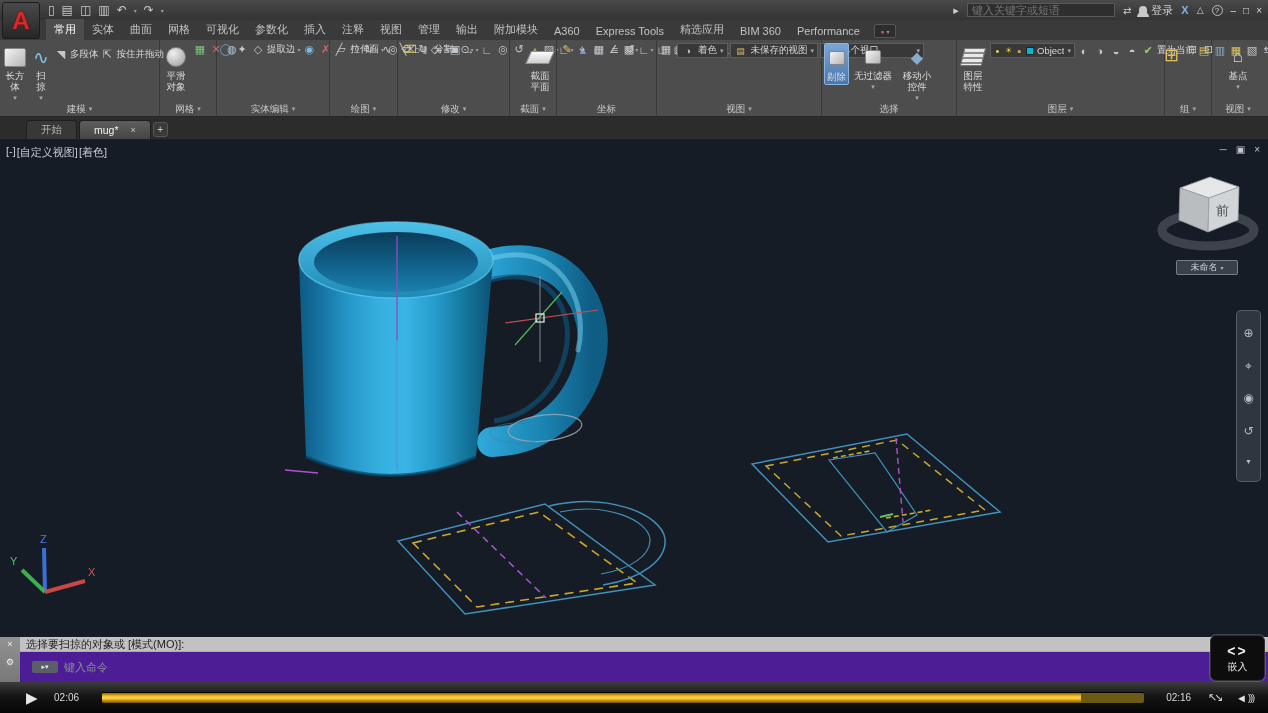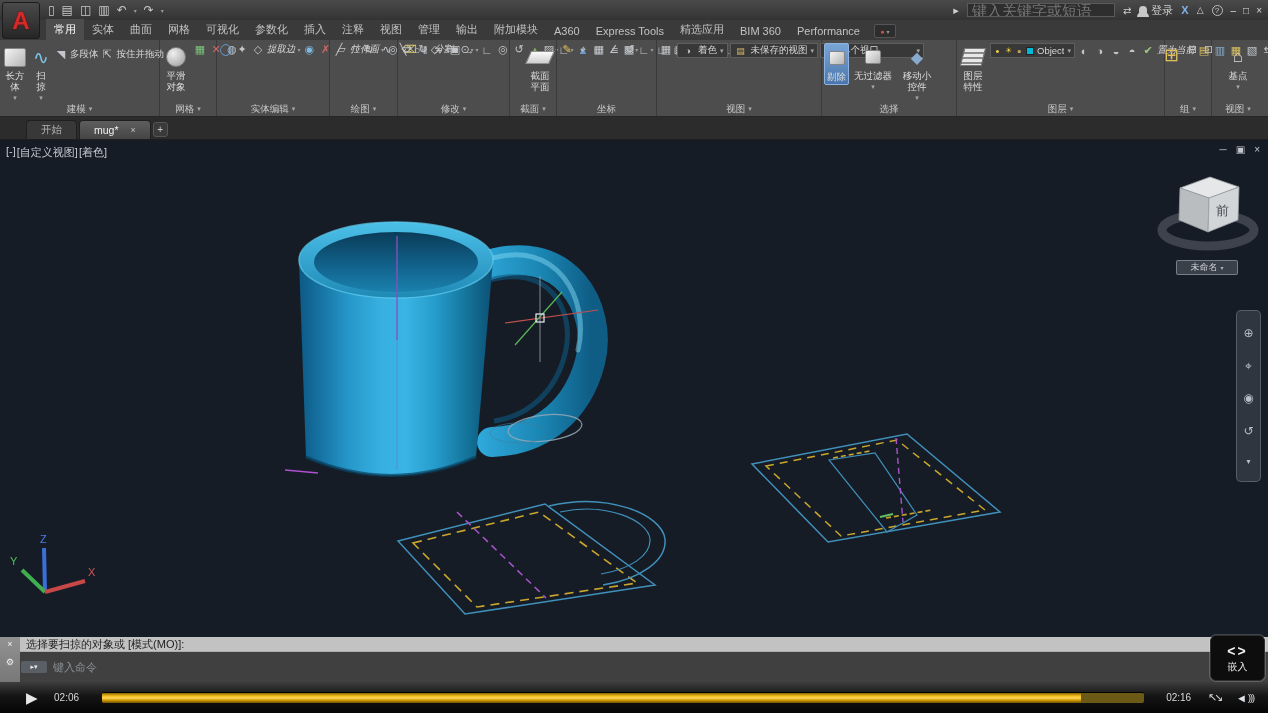--- a/index.html
+++ b/index.html
@@ -13,21 +13,21 @@
     background:linear-gradient(#4a4a4a,#262626);border:1px solid #1c1c1c;border-radius:3px;
     display:flex;align-items:center;justify-content:center;}
   .applogo span{color:#d42a2a;font-size:24px;font-weight:bold;text-shadow:0 0 2px #700;}
   .qat{display:flex;align-items:center;gap:7px;margin-left:48px;color:#c9c9c9;font-size:12px;}
   .qat .qi{cursor:default;}
   .qat .mini{font-size:6px;color:#9a9a9a;}
   .ttl{position:absolute;left:0;right:0;text-align:center;pointer-events:none;color:#d6d6d6;}
   .ttl b{font-weight:normal;margin-left:14px;}
   .tright{position:absolute;right:6px;display:flex;align-items:center;gap:8px;}
   .searchbox{width:148px;height:14px;background:#2e2e2e;border:1px solid #5a5a5a;color:#9a9a9a;
-    font-size:15px;padding:0 4px;}
+    font-size:11px;padding:0 4px;}
   .person{width:8px;height:8px;border-radius:50% 50% 2px 2px;background:#c9c9c9;position:relative;}
   .person::after{content:"";position:absolute;left:-2px;top:6px;width:12px;height:5px;border-radius:5px 5px 0 0;background:#c9c9c9;}
   .xlogo{color:#7fb2e8;font-weight:bold;}
   .helpc{width:11px;height:11px;border:1px solid #bbb;border-radius:50%;font-size:8px;display:flex;align-items:center;justify-content:center;}
   .winb{display:flex;gap:7px;font-size:10px;color:#d8d8d8;}
 
   
   .tabsrow{position:absolute;left:0;top:20px;width:1268px;height:20px;background:#3a3a3a;
     display:flex;align-items:flex-end;padding-left:46px;}
   .rtab{font-size:11px;color:#c2c2c2;padding:3px 8px 3px;cursor:default;white-space:nowrap;}
@@ -49,21 +49,21 @@
   .bigbtn .blbl{text-align:center;line-height:1.15;margin-top:1px;}
   .bigbtn.drop::after{content:"▾";font-size:7px;color:#a8a8a8;margin-top:1px;}
   .bigbtn.hl{background:linear-gradient(#7aa6d6,#4a76ad);border:1px solid #8db4e0;}
   .lbl2{width:24px;}
   .lbl3{width:36px;}
   .g::before{content:attr(data-g);}
   .si{width:14px;height:13px;display:flex;align-items:center;justify-content:center;
     font-size:11px;color:#c3c7cb;flex:0 0 auto;}
   .si.drop::after{content:"▾";font-size:6px;color:#9a9a9a;margin-left:1px;}
   .icol{display:flex;gap:2px;}
-  .irow{display:flex;align-items:center;gap:2px;font-style:italic;}
+  .irow{display:flex;align-items:center;gap:2px;}
   .srow{display:flex;align-items:center;gap:2px;font-size:9.5px;color:#d8d8d8;white-space:nowrap;}
   .srow.drop::after{content:"▾";font-size:6px;color:#9a9a9a;}
   .cube3d{width:22px;height:19px;background:linear-gradient(135deg,#f4f4f4,#b5b5b5);border:1px solid #858585;border-radius:2px;}
   .cube3d.smallc{width:16px;height:14px;}
   .sphere{width:20px;height:20px;border-radius:50%;background:radial-gradient(circle at 35% 30%,#efefef,#9a9a9a);border:1px solid #808080;}
   .plane-icon{width:24px;height:13px;background:linear-gradient(#fafafa,#cfcfcf);border:1px solid #909090;transform:skewX(-24deg);}
   .layers-icon{width:22px;height:18px;background:repeating-linear-gradient(#e8e8e8 0 3px,#8a8a8a 3px 5px);border:1px solid #777;transform:skewX(-14deg);}
   .combo{display:flex;align-items:center;height:15px;background:#383838;border:1px solid #5e5e5e;
     color:#d8d8d8;font-size:9.5px;padding:0 3px;gap:3px;}
   .combo .grow{flex:1;overflow:hidden;white-space:nowrap;}
@@ -94,22 +94,22 @@
     background:rgba(90,97,107,.38);border:1px solid rgba(160,166,176,.35);
     display:flex;flex-direction:column;align-items:center;justify-content:space-around;
     color:#b9bfc7;font-size:12px;padding:6px 0;}
 
   
   .cmd{position:absolute;left:0;top:637px;width:1268px;height:45px;display:flex;background:#c2c2c2;}
   .cmdgut{width:20px;background:linear-gradient(#929292,#787878);display:flex;flex-direction:column;
     align-items:center;padding-top:2px;gap:8px;color:#f2f2f2;font-size:9px;}
   .cmdbody{flex:1;display:flex;flex-direction:column;}
   .cline{height:14px;font-size:11px;color:#1d1d1d;padding-left:6px;white-space:pre;display:flex;align-items:center;}
-  .cinput{flex:1;background:#404040;border-top:1px solid #adadad;display:flex;align-items:center;
-    padding-left:1px;gap:6px;}
+  .cinput{flex:1;background:#4c1d95;border-top:1px solid #adadad;display:flex;align-items:center;
+    padding-left:12px;gap:6px;}
   .chip{width:26px;height:12px;background:#5a5f66;border-radius:2px;color:#e8e8e8;font-size:7px;
     display:flex;align-items:center;justify-content:center;gap:2px;}
   .ctext{font-size:11px;color:#8a8f94;}
 
   
   .player{position:absolute;left:0;top:682px;width:1268px;height:31px;
     background:linear-gradient(180deg,#3d3d3d,#151515 45%,#050505);display:flex;align-items:center;
     padding:0 14px;gap:12px;}
   .pplay{color:#e8e8e8;font-size:15px;margin-left:12px;}
   .ptime{color:#d8d8d8;font-size:10px;width:34px;text-align:center;}

